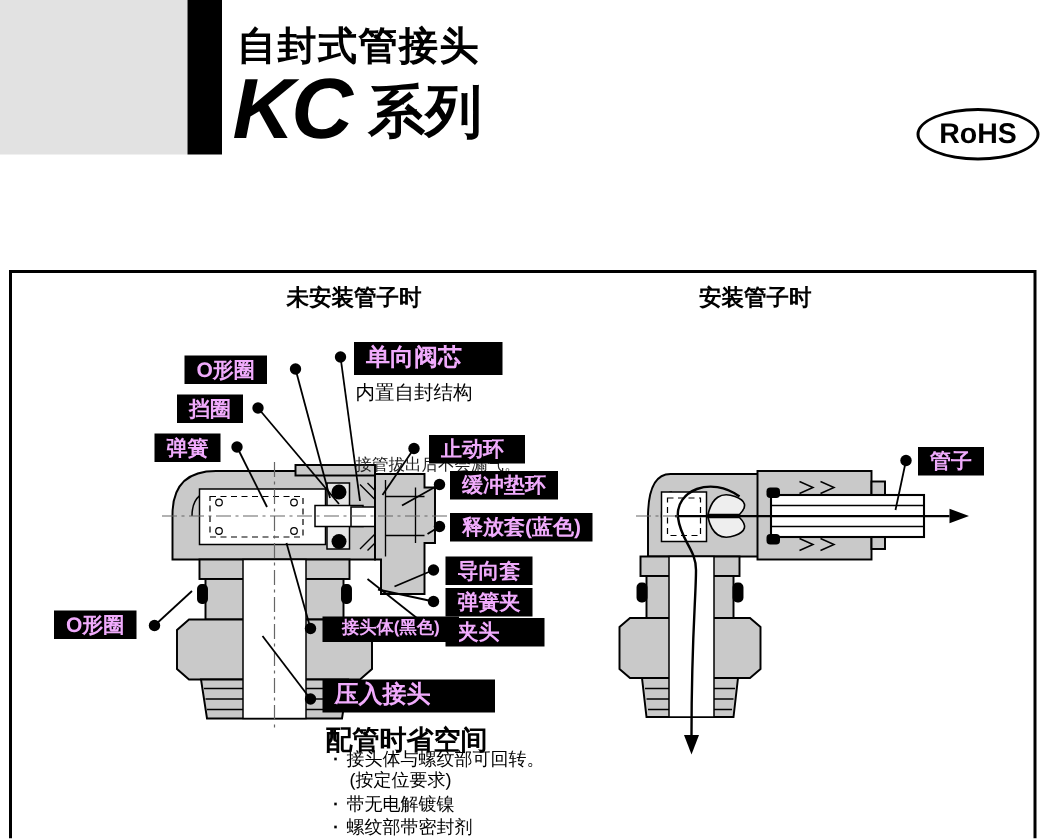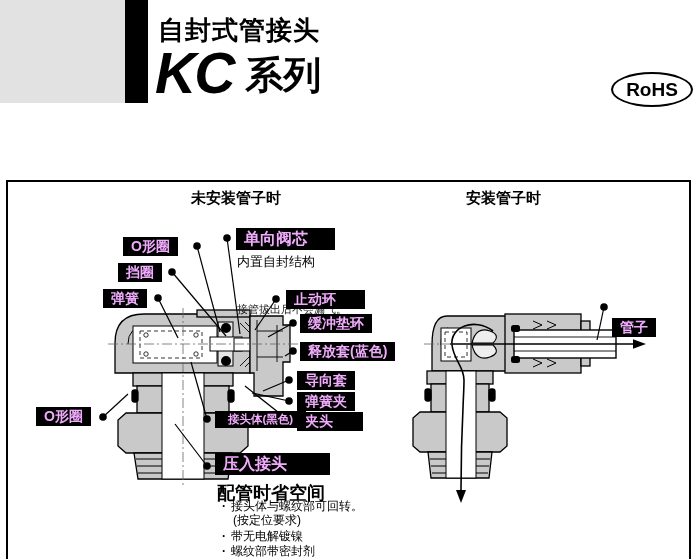--- a/index.html
+++ b/index.html
@@ -174,30 +174,30 @@
 
   <div class="hdr-col" style="left:191px;top:189px;">未安装管子时</div>
   <div class="hdr-col" style="left:466px;top:189px;">安装管子时</div>
 
   <div class="lbl" style="left:123px;top:237px;">O形圈</div>
   <div class="lbl" style="left:118px;top:263px;">挡圈</div>
   <div class="lbl" style="left:103px;top:289px;">弹簧</div>
   <div class="lbl lg" style="left:236px;top:228px;width:99px;">单向阀芯</div>
   <div class="freetext seal-title" style="left:237px;top:253px;">内置自封结构</div>
   <div class="freetext seal-desc" style="left:237px;top:270px;margin-top:32px;">接管拔出后不会漏气。</div>
-  <div class="lbl" style="left:286px;top:290px;padding-right:29px;text-align:right;">止动环</div>
+  <div class="lbl" style="left:286px;top:290px;padding-right:14px;text-align:right;">止动环</div>
   <div class="lbl" style="left:300px;top:314px;">缓冲垫环</div>
   <div class="lbl" style="left:300px;top:342px;">释放套(蓝色)</div>
   <div class="lbl" style="left:297px;top:371px;">导向套</div>
   <div class="lbl" style="left:297px;top:392px;">弹簧夹</div>
   <div class="lbl" style="left:297px;top:412px;padding-right:30px;">夹头</div>
   <div class="lbl sm" style="left:215px;top:411px;">接头体(黑色)</div>
   <div class="lbl" style="left:36px;top:407px;">O形圈</div>
   <div class="lbl lg" style="left:215px;top:453px;width:115px;">压入接头</div>
-  <div class="lbl" style="left:612px;top:298px;margin-top:20px;">管子</div>
+  <div class="lbl" style="left:612px;top:298px;">管子</div>
 
   <div class="note-title">配管时省空间</div>
   <div class="note-item b" style="top:498px;">接头体与螺纹部可回转。</div>
   <div class="note-item cont" style="top:512px;">(按定位要求)</div>
   <div class="note-item b" style="top:528px;">带无电解镀镍</div>
   <div class="note-item b" style="top:543px;">螺纹部带密封剂</div>
 
 </div>
 
 </body></html>

